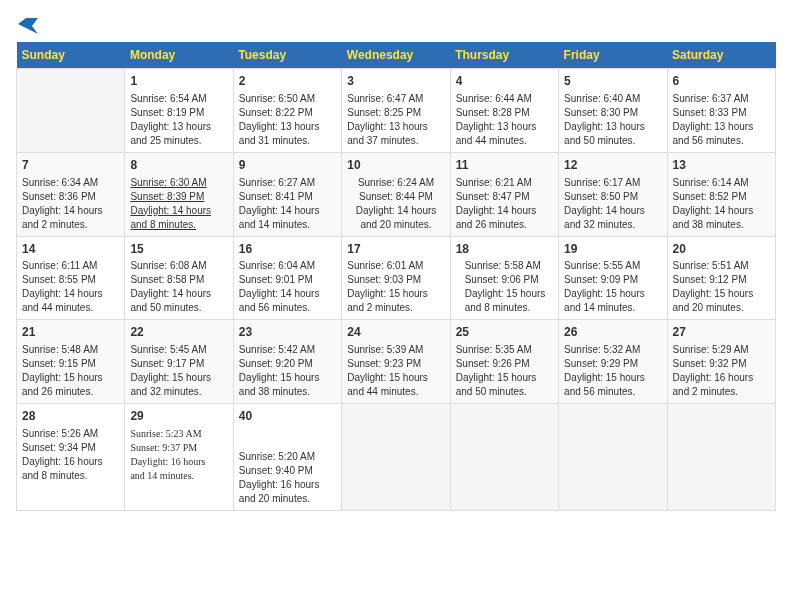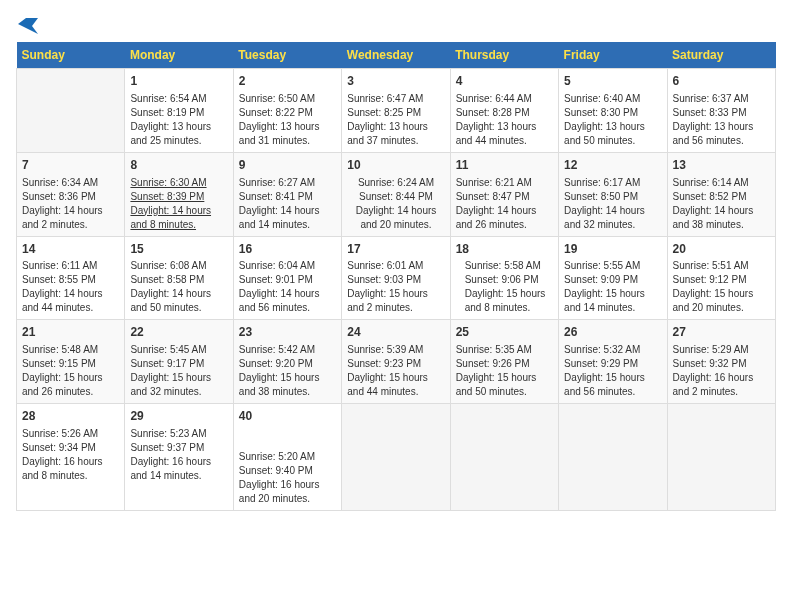--- a/index.html
+++ b/index.html
@@ -311,21 +311,21 @@
       <tr>
         <td>
           <span class="day-number">28</span>
           <div class="day-info" style="white-space: pre-line;">Sunrise: 5:26 AM
 Sunset: 9:34 PM
 Daylight: 16 hours
 and 8 minutes.</div>
         </td>
         <td>
           <span class="day-number">29</span>
-          <div class="day-info" style="white-space: pre-line;">Sunrise: 5:23 AM
+          <div class="day-info" style="white-space: pre-line; font-family: Liberation Serif, serif;">Sunrise: 5:23 AM
 Sunset: 9:37 PM
 Daylight: 16 hours
 and 14 minutes.</div>
         </td>
         <td>
           <span class="day-number">40</span>
           <div class="day-info" style="white-space: pre-line; margin-top: 25px;">Sunrise: 5:20 AM
 Sunset: 9:40 PM
 Daylight: 16 hours
 and 20 minutes.</div>

